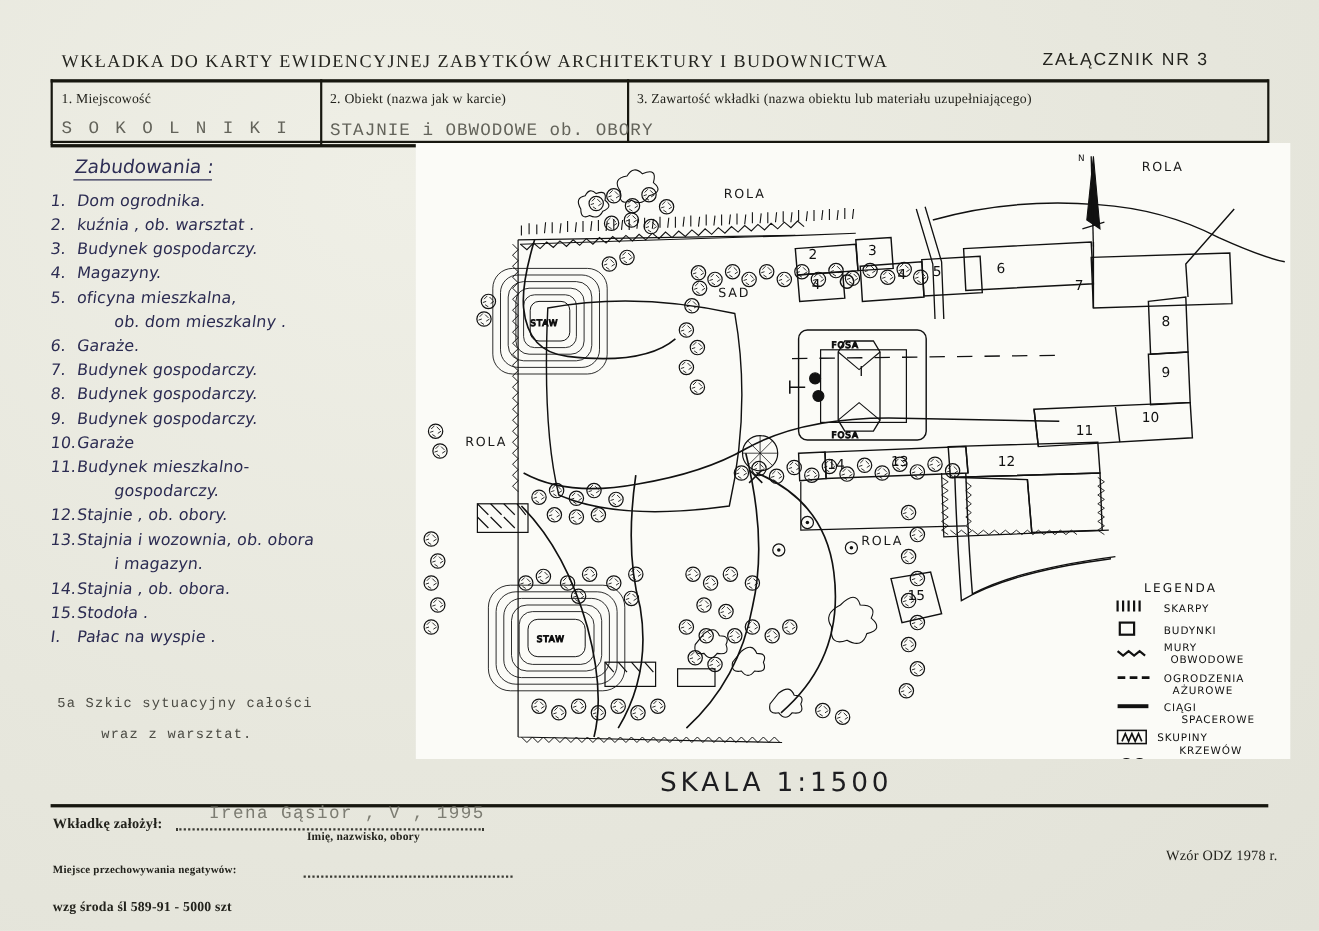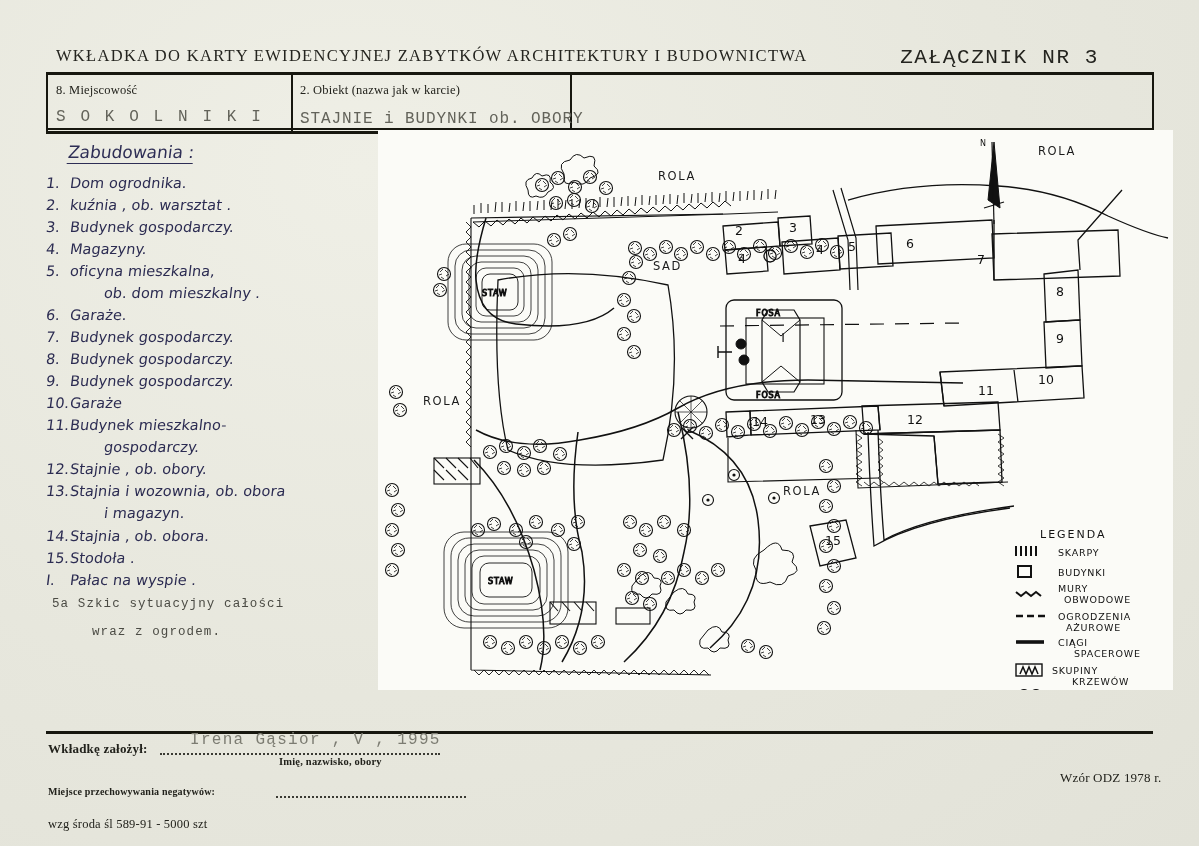--- a/index.html
+++ b/index.html
@@ -17,22 +17,22 @@
   }
   
   .hdr-title{
     position:absolute;left:56px;top:46px;
     font-family:"Liberation Serif", serif;
     font-size:16.5px;letter-spacing:1.3px;color:#24241f;font-weight:400;
     white-space:nowrap;
   }
   .hdr-annex{
     position:absolute;right:100px;top:46px;
-    font-family:Liberation Mono, monospace;
-    font-size:21px;letter-spacing:1.6px;color:#24241f;white-space:nowrap;
+    font-family:Liberation Sans, sans-serif;
+    font-size:16px;letter-spacing:1.6px;color:#24241f;white-space:nowrap;
   }
   .rule{
     position:absolute;background:#17170f;
   }
   .rule.thick{height:3px;}
   .rule.thin{height:1.6px;}
   .vrule{position:absolute;width:1.6px;background:#17170f;}
 
   .fld-label{
     position:absolute;
@@ -64,21 +64,21 @@
     line-height:1.52;
     transform:skewX(-7deg);
     white-space:pre-wrap;
     letter-spacing:.1px;
   }
   .hand-list li .num{display:inline-block;min-width:24px;}
   .hand-list li.cont{padding-left:34px;}
   .tw{
     position:absolute;
     font-family:"Liberation Mono","DejaVu Sans Mono",monospace;
-    font-size:12.5px;color:#4b4b44;letter-spacing:1.1px;white-space:nowrap;
+    font-size:12.5px;color:#4b4b44;letter-spacing:1.1px;white-space:nowrap;margin-top:36px;
   }
 
   
   #map{
     position:absolute;left:378px;top:130px;width:795px;height:560px;
     background:#fbfbf7;
     overflow:hidden;
   }
   #map svg{display:block;}
   .mlab{
@@ -120,26 +120,27 @@
   <div class="hdr-annex">ZAŁĄCZNIK NR 3</div>
 
   <div class="rule thick" style="left:46px;top:72px;width:1107px;"></div>
   <div class="rule thin" style="left:46px;top:128px;width:1107px;"></div>
   <div class="rule thick" style="left:46px;top:131px;width:1107px;"></div>
   <div class="vrule" style="left:46px;top:72px;height:60px;"></div>
   <div class="vrule" style="left:291px;top:72px;height:60px;"></div>
   <div class="vrule" style="left:570px;top:72px;height:60px;"></div>
   <div class="vrule" style="left:1152px;top:72px;height:60px;"></div>
 
-  <div class="fld-label" style="left:56px;top:83px;">8. Miejscowość</div>
+  <div class="fld-label" style="left:56px;top:83px;">1. Miejscowość</div>
   <div class="fld-value" style="left:56px;top:108px;">S O K O L N I K I</div>
 
   <div class="fld-label" style="left:300px;top:83px;">2. Obiekt (nazwa jak w karcie)</div>
-  <div class="fld-value" style="left:300px;top:110px;letter-spacing:.9px;">STAJNIE i BUDYNKI ob. OBORY</div>
-
+  <div class="fld-value" style="left:300px;top:110px;letter-spacing:.9px;">STAJNIE i OBWODOWE ob. OBORY</div>
+
+  <div class="fld-label" style="left:579px;top:83px;">3. Zawartość wkładki (nazwa obiektu lub materiału uzupełniającego)</div>
 
   <div id="hand-col">
     <div class="hand-head">Zabudowania :</div>
     <ul class="hand-list" id="hand-list">
         <li><span class="num">1.</span><span>Dom ogrodnika.</span></li>
         <li><span class="num">2.</span><span>kuźnia , ob. warsztat .</span></li>
         <li><span class="num">3.</span><span>Budynek gospodarczy.</span></li>
         <li><span class="num">4.</span><span>Magazyny.</span></li>
         <li><span class="num">5.</span><span>oficyna mieszkalna,</span></li>
         <li class="cont"><span class="num"></span><span>ob. dom mieszkalny .</span></li>
@@ -153,21 +154,21 @@
         <li><span class="num">12.</span><span>Stajnie , ob. obory.</span></li>
         <li><span class="num">13.</span><span>Stajnia i wozownia, ob. obora</span></li>
         <li class="cont"><span class="num"></span><span>i magazyn.</span></li>
         <li><span class="num">14.</span><span>Stajnia , ob. obora.</span></li>
         <li><span class="num">15.</span><span>Stodoła .</span></li>
         <li><span class="num">I.</span><span>Pałac na wyspie .</span></li>
       </ul>
   </div>
 
   <div class="tw" style="left:52px;top:597px;">5a Szkic sytuacyjny całości</div>
-  <div class="tw" style="left:92px;top:625px;">wraz z ogrodem.</div>
+  <div class="tw" style="left:92px;top:625px;">wraz z warsztat.</div>
 
   <div id="map">
     <svg width="795" height="560" viewBox="0 0 795 560" xmlns="http://www.w3.org/2000/svg">
       <defs>
 
         <g id="tree-a">
           <circle r="6.5" fill="none" stroke="#111" stroke-width="1.1"></circle>
           <path d="M-4,-2 L-1,-5 M1,-4 L4,-1 M-3,3 L0,5 M2,2 L5,0 M-5,1 L-2,0" stroke="#111" stroke-width="0.8" fill="none"></path>
         </g>
         <g id="tree-b">
@@ -521,27 +522,28 @@
           <circle cx="6" cy="5" r="6" fill="#111"></circle>
           <circle cx="6" cy="5" r="2" fill="#fbfbf7"></circle>
           <circle cx="18" cy="5" r="6" fill="#111"></circle>
           <circle cx="18" cy="5" r="2" fill="#fbfbf7"></circle>
         </g>
         <text class="legtxt" x="44" y="174">DRZEWA</text>
       </g>
     </svg>
   </div>
 
+  <div class="skala">SKALA 1:1500</div>
 
   <div class="rule thick" style="left:46px;top:731px;width:1107px;"></div>
 
   <div class="fld-label" style="left:48px;top:741px;font-size:13px;font-weight:600;">Wkładkę założył:</div>
   <div class="dots" style="left:160px;top:752px;width:280px;"></div>
   <div class="fld-value" style="left:190px;top:731px;letter-spacing:1.3px;color:#7c7c72;">Irena Gąsior , V , 1995</div>
   <div class="fld-label" style="left:279px;top:756px;font-size:10.5px;font-weight:600;">Imię, nazwisko, obory</div>
 
   <div class="fld-label" style="left:48px;top:786px;font-size:10px;font-weight:600;">Miejsce przechowywania negatywów:</div>
   <div class="dots" style="left:276px;top:795px;width:190px;"></div>
 
-  <div class="fld-label" style="left:48px;top:817px;font-size:12.5px;font-weight:400;">wzg środa śl 589-91 - 5000 szt</div>
+  <div class="fld-label" style="left:48px;top:817px;font-size:12.5px;font-weight:700;">wzg środa śl 589-91 - 5000 szt</div>
 
   <div class="fld-label" style="left:1060px;top:770px;font-size:13px;">Wzór ODZ 1978 r.</div>
 </div>
 
 </body></html>

